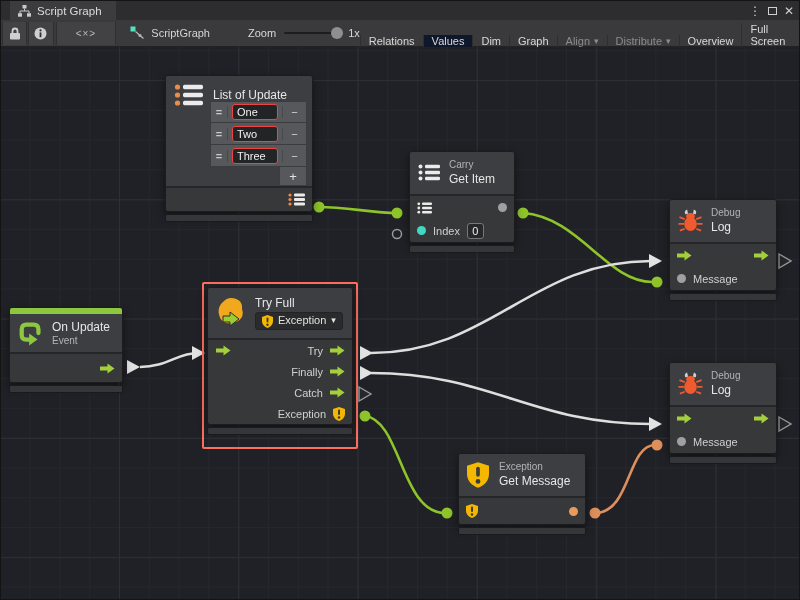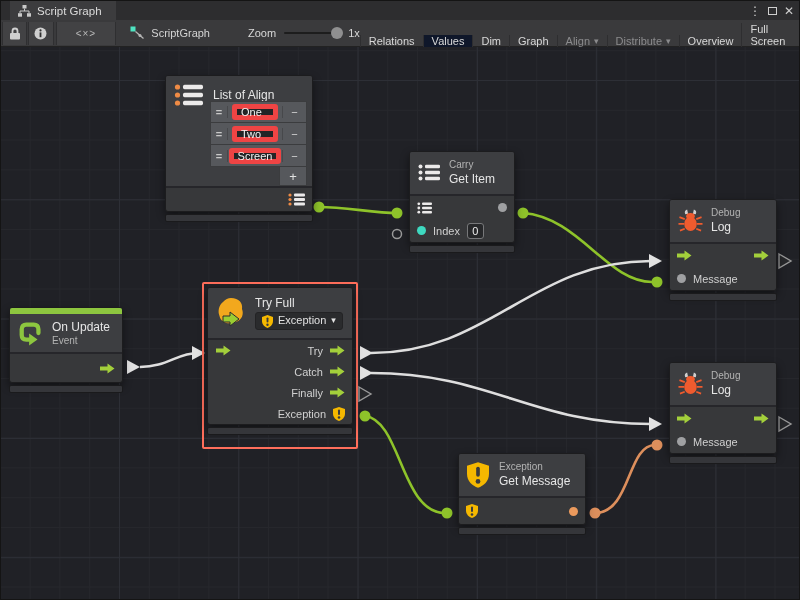--- a/index.html
+++ b/index.html
@@ -57,21 +57,21 @@
   .valbox{background:#27282a;border:1px solid #77787a;border-radius:3px;min-width:17px;height:16px;display:inline-flex;align-items:center;justify-content:center;padding:0 3px;color:#ececec;font-size:11px;}
   .eventbar{height:6px;background:#8dc63f;}
   .selection{position:absolute;border:2px solid #ff6e5b;border-radius:2px;pointer-events:none;}
 
   
   .list-editor{position:absolute;left:44px;top:25px;width:97px;}
   .le-row{display:flex;align-items:center;height:22px;background:#56585c;border:1px solid #3b3c3e;border-top:none;}
   .le-row:first-child{border-top:1px solid #3b3c3e;}
   .le-handle{width:17px;text-align:center;color:#c9c9c9;font-weight:bold;border-right:1px solid #47484b;}
   .le-fieldwrap{flex:1;display:flex;justify-content:center;}
-  .le-field{background:#232426;border:5px solid #ef4444;border-radius:3px;height:16px;min-width:46px;display:inline-flex;align-items:center;padding:0 4px;color:#f0f0f0;}
+  .le-field{background:#232426;border:1px solid #ef4444;border-radius:3px;height:16px;min-width:46px;display:inline-flex;align-items:center;padding:0 4px;color:#f0f0f0;}
   .le-minus{width:24px;text-align:center;color:#d8d8d8;border-left:1px solid #47484b;}
   .le-plusrow{display:flex;justify-content:flex-end;}
   .le-plus{width:28px;height:19px;background:#56585c;border:1px solid #3b3c3e;border-top:none;display:flex;align-items:center;justify-content:center;color:#e2e2e2;font-size:13px;}
 
   
   .tc-dd{display:inline-flex;align-items:center;gap:5px;background:#2a2b2d;border:1px solid #232325;border-radius:3px;height:18px;padding:0 6px;margin:1px 0 0 0;color:#e2e2e2;}
 </style>
 </head>
 <body>
 
@@ -198,42 +198,42 @@
           <div class="hdr-row">
             <svg width="30" height="22" viewBox="0 0 30 22">
               <circle cx="3.5" cy="3" r="2.6" fill="#ef8b45"></circle>
                 <rect x="9" y="0.8" width="20" height="4.4" rx="1.6" fill="#eceaea"></rect>
               <circle cx="3.5" cy="11" r="2.6" fill="#ef8b45"></circle>
                 <rect x="9" y="8.8" width="20" height="4.4" rx="1.6" fill="#eceaea"></rect>
               <circle cx="3.5" cy="19" r="2.6" fill="#ef8b45"></circle>
                 <rect x="9" y="16.8" width="20" height="4.4" rx="1.6" fill="#eceaea"></rect>
             </svg>
             <div class="titles">
-                <span class="title">List of Align</span>
+                <span class="title">List of Update</span>
               </div>
           </div>
           <div class="list-editor">
             <div class="le-row">
               <span class="le-handle">=</span>
               <span class="le-fieldwrap">
                   <span class="le-field">One</span>
                 </span>
               <span class="le-minus">−</span>
             </div>
             <div class="le-row">
               <span class="le-handle">=</span>
               <span class="le-fieldwrap">
                   <span class="le-field">Two</span>
                 </span>
               <span class="le-minus">−</span>
             </div>
             <div class="le-row">
               <span class="le-handle">=</span>
               <span class="le-fieldwrap">
-                  <span class="le-field">Screen</span>
+                  <span class="le-field">Three</span>
                 </span>
               <span class="le-minus">−</span>
             </div>
             <div class="le-plusrow">
                 <span class="le-plus">+</span>
               </div>
           </div>
         </div>
         <div class="node-body">
           <div class="port-row right">
@@ -319,27 +319,27 @@
           <svg width="15" height="11" viewBox="0 0 15 11" style="position:absolute;left:8px;top:5px;">
             <path d="M0 3.5 H7.5 V0.5 L14.5 5.5 L7.5 10.5 V7.5 H0 Z" fill="#a3cf3b"></path>
           </svg>
           <div class="port-row right" style="height:21px;">
             <span>Try</span>
             <svg width="15" height="11" viewBox="0 0 15 11">
                 <path d="M0 3.5 H7.5 V0.5 L14.5 5.5 L7.5 10.5 V7.5 H0 Z" fill="#a3cf3b"></path>
               </svg>
           </div>
           <div class="port-row right" style="height:21px;">
+            <span>Finally</span>
+            <svg width="15" height="11" viewBox="0 0 15 11">
+                <path d="M0 3.5 H7.5 V0.5 L14.5 5.5 L7.5 10.5 V7.5 H0 Z" fill="#a3cf3b"></path>
+              </svg>
+          </div>
+          <div class="port-row right" style="height:21px;">
             <span>Catch</span>
-            <svg width="15" height="11" viewBox="0 0 15 11">
-                <path d="M0 3.5 H7.5 V0.5 L14.5 5.5 L7.5 10.5 V7.5 H0 Z" fill="#a3cf3b"></path>
-              </svg>
-          </div>
-          <div class="port-row right" style="height:21px;">
-            <span>Finally</span>
             <svg width="15" height="11" viewBox="0 0 15 11">
                 <path d="M0 3.5 H7.5 V0.5 L14.5 5.5 L7.5 10.5 V7.5 H0 Z" fill="#a3cf3b"></path>
               </svg>
           </div>
           <div class="port-row right" style="height:21px;">
             <span>Exception</span>
             <svg width="12" height="14" viewBox="0 0 24 28">
               <path d="M12 0 L24 4 V13 C24 21 18 26 12 28 C6 26 0 21 0 13 V4 Z" fill="#f5b800"></path>
               <rect x="10" y="5" width="4" height="11" rx="2" fill="#3a3b3d"></rect>
                 <circle cx="12" cy="21" r="2.6" fill="#3a3b3d"></circle>

